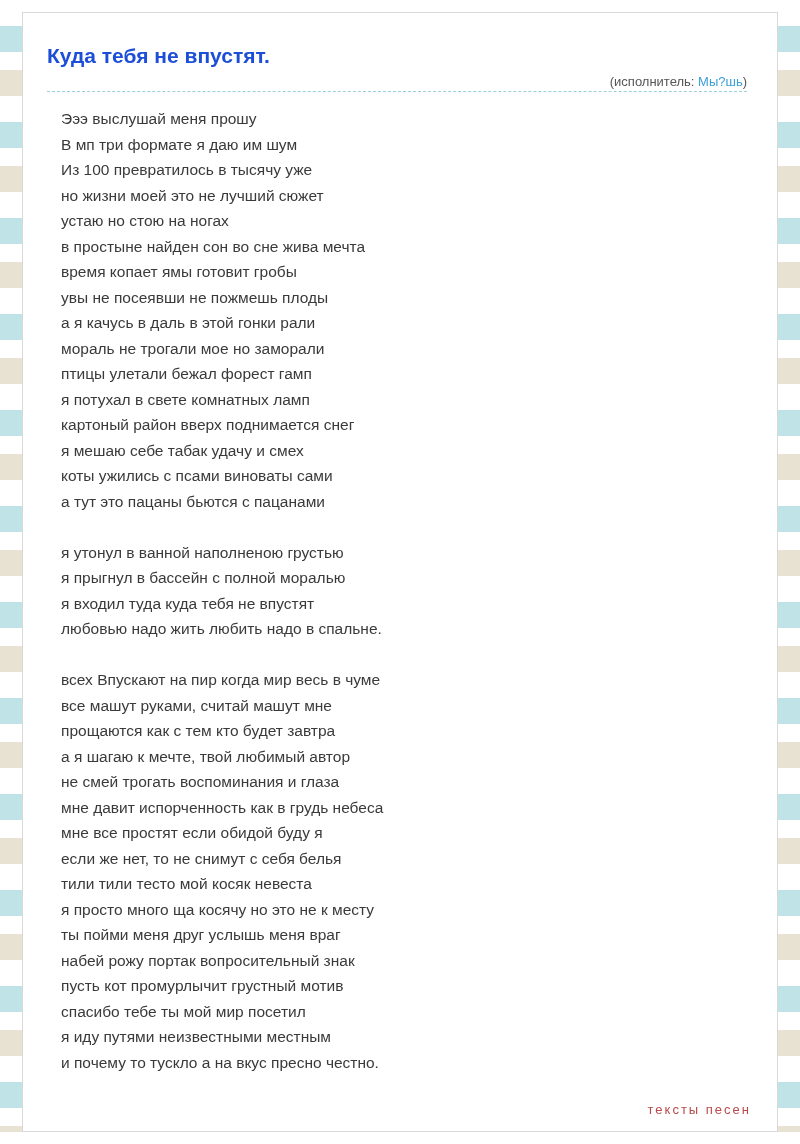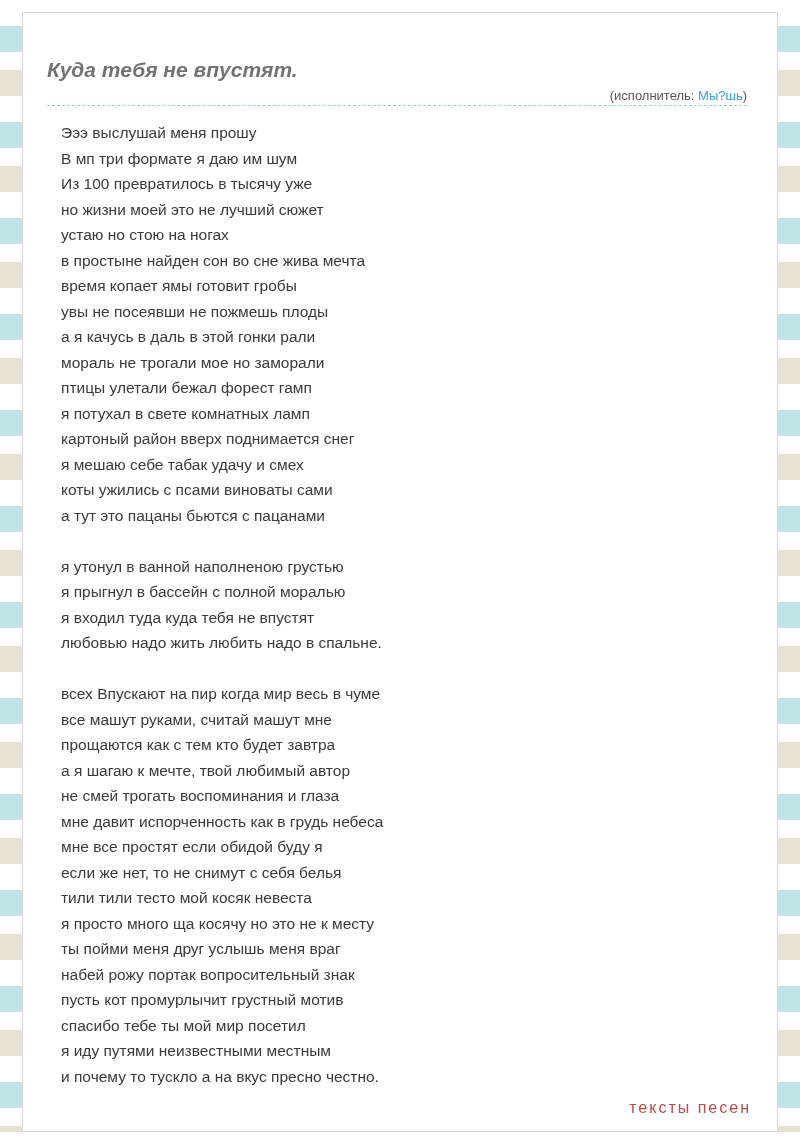--- a/index.html
+++ b/index.html
@@ -62,25 +62,24 @@
     box-sizing: border-box;
     overflow: hidden;
   }
 
   .content {
     padding: 26px 30px 0 24px;
   }
 
   .song-title {
     font-size: 21px;
-    color: #737373;
+    color: #1d4ed8;
     font-weight: bold;
-    margin: 18px 0 6px 0;
+    margin: 4px 0 6px 0;
     line-height: 1.2;
-    font-style: italic;
   }
 
   .performer-line {
     font-size: 13px;
     color: #555555;
     margin: 0 0 2px 0;
     text-align: right;
   }
   .performer-link {
     color: #3c9fd6;
@@ -119,21 +118,21 @@
   }
   .brand-main .t-red {
     color: #e8453c;
   }
   .brand-main .ru {
     color: #e8453c;
     font-size: 15px;
     vertical-align: super;
   }
   .brand-sub {
-    font-size: 16px;
+    font-size: 13px;
     color: #b9494a;
     letter-spacing: 2px;
     margin-top: 1px;
   }
 </style>
 </head>
 <body>
 
 <div class="page-bg">
   <div class="page-bg-left"></div>

